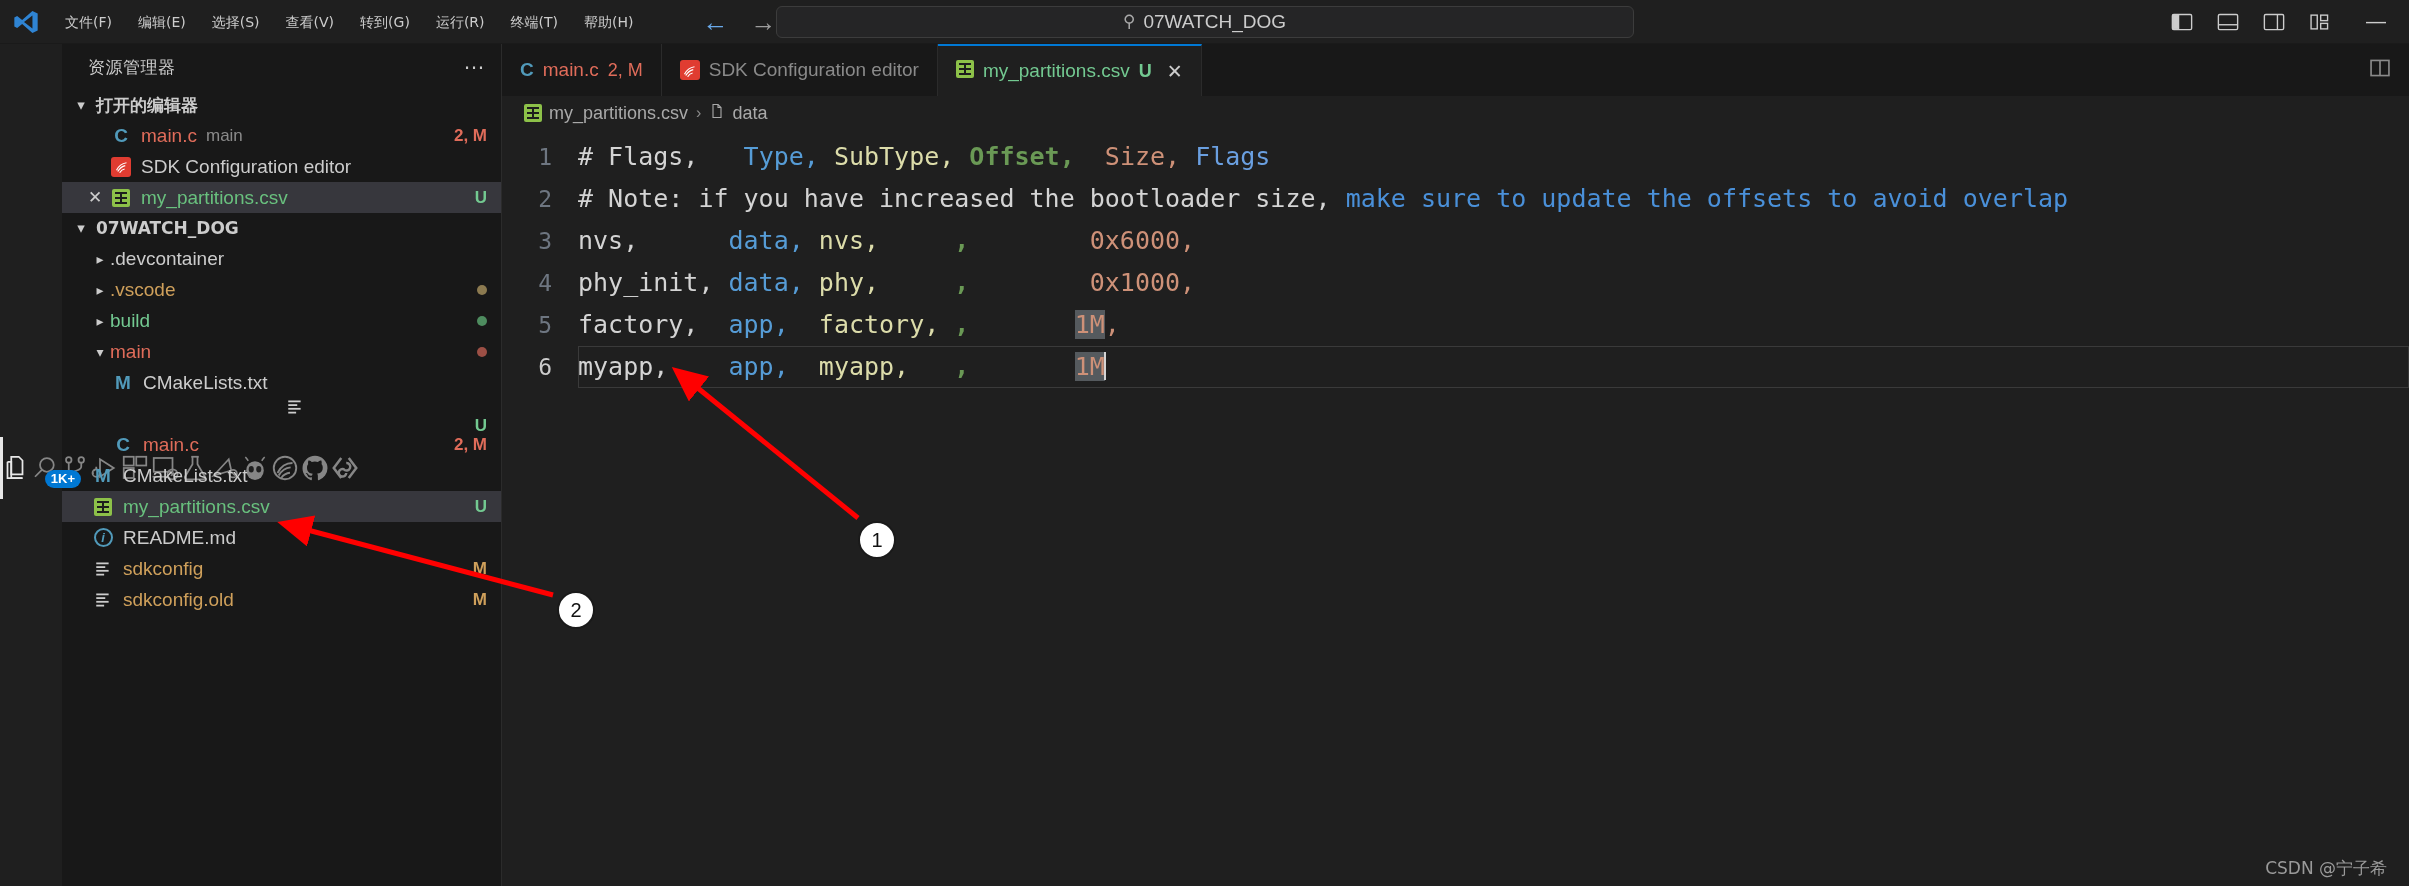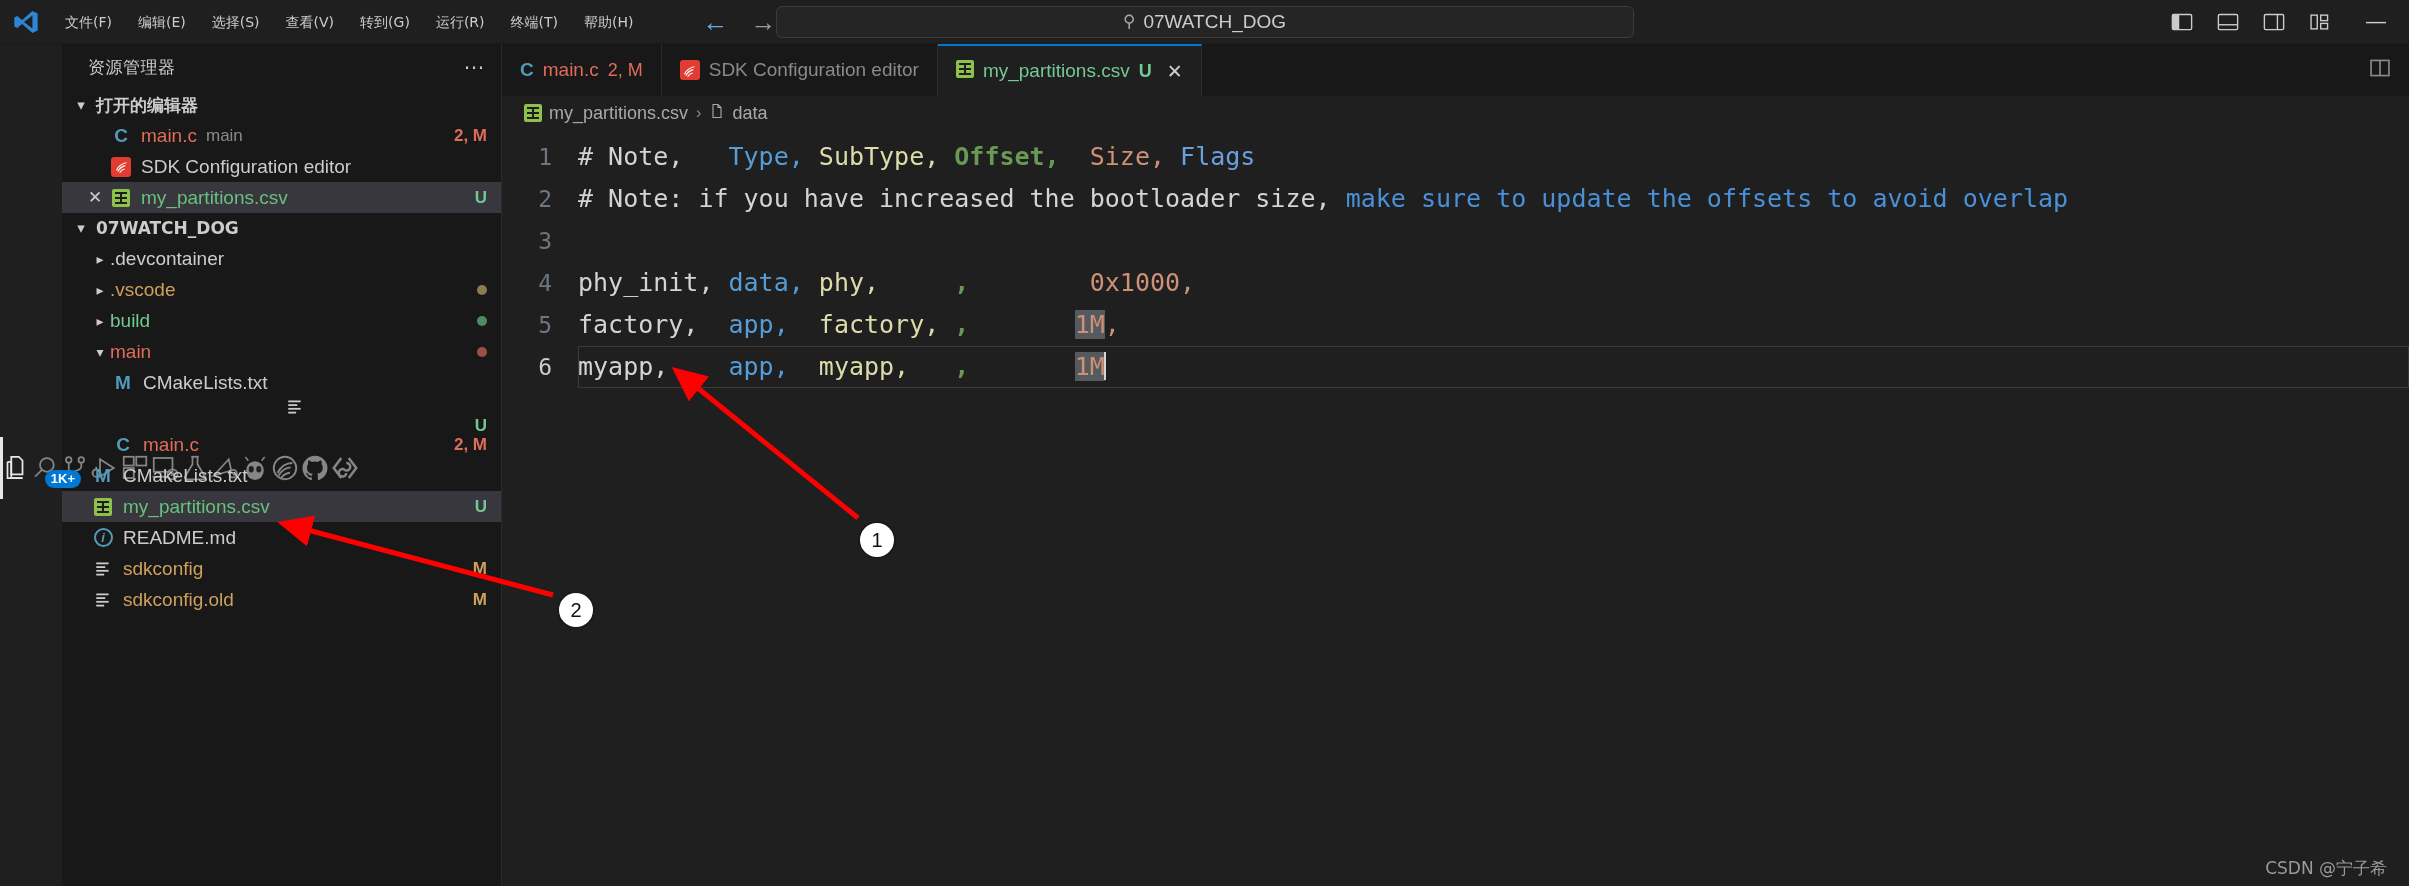--- a/index.html
+++ b/index.html
@@ -522,30 +522,31 @@
               </svg>
           </span>
           <span>data</span>
         </span>
       </div>
 
       <div class="code">
 
         <div class="code-line">
           <span class="ln">1</span>
-          <span class="ctext"><span class="k-white"># Note,   </span><span class="k-blue">Type, </span><span class="k-yellow">SubType, </span><span class="k-green">Offset,  </span><span class="k-orange">Size, </span><span class="k-lblue">Flags</span></span>
+          <span class="ctext"><span class="k-white"># Flags,   </span><span class="k-blue">Type, </span><span class="k-yellow">SubType, </span><span class="k-green">Offset,  </span><span class="k-orange">Size, </span><span class="k-lblue">Flags</span></span>
         </div>
 
         <div class="code-line">
           <span class="ln">2</span>
           <span class="ctext"><span class="k-white"># Note: if you have increased the bootloader size, </span><span class="k-comment-blue">make sure to update the offsets to avoid overlap</span></span>
         </div>
 
         <div class="code-line">
           <span class="ln">3</span>
+          <span class="ctext"><span class="k-white">nvs,      </span><span class="k-blue">data, </span><span class="k-yellow">nvs,     </span><span class="k-green">,        </span><span class="k-orange">0x6000,</span></span>
         </div>
 
         <div class="code-line">
           <span class="ln">4</span>
           <span class="ctext"><span class="k-white">phy_init, </span><span class="k-blue">data, </span><span class="k-yellow">phy,     </span><span class="k-green">,        </span><span class="k-orange">0x1000,</span></span>
         </div>
 
         <div class="code-line">
           <span class="ln">5</span>
           <span class="ctext"><span class="k-white">factory,  </span><span class="k-blue">app,  </span><span class="k-yellow">factory, </span><span class="k-green">,       </span><span class="k-orange hl">1M</span><span class="k-orange">,</span></span>

